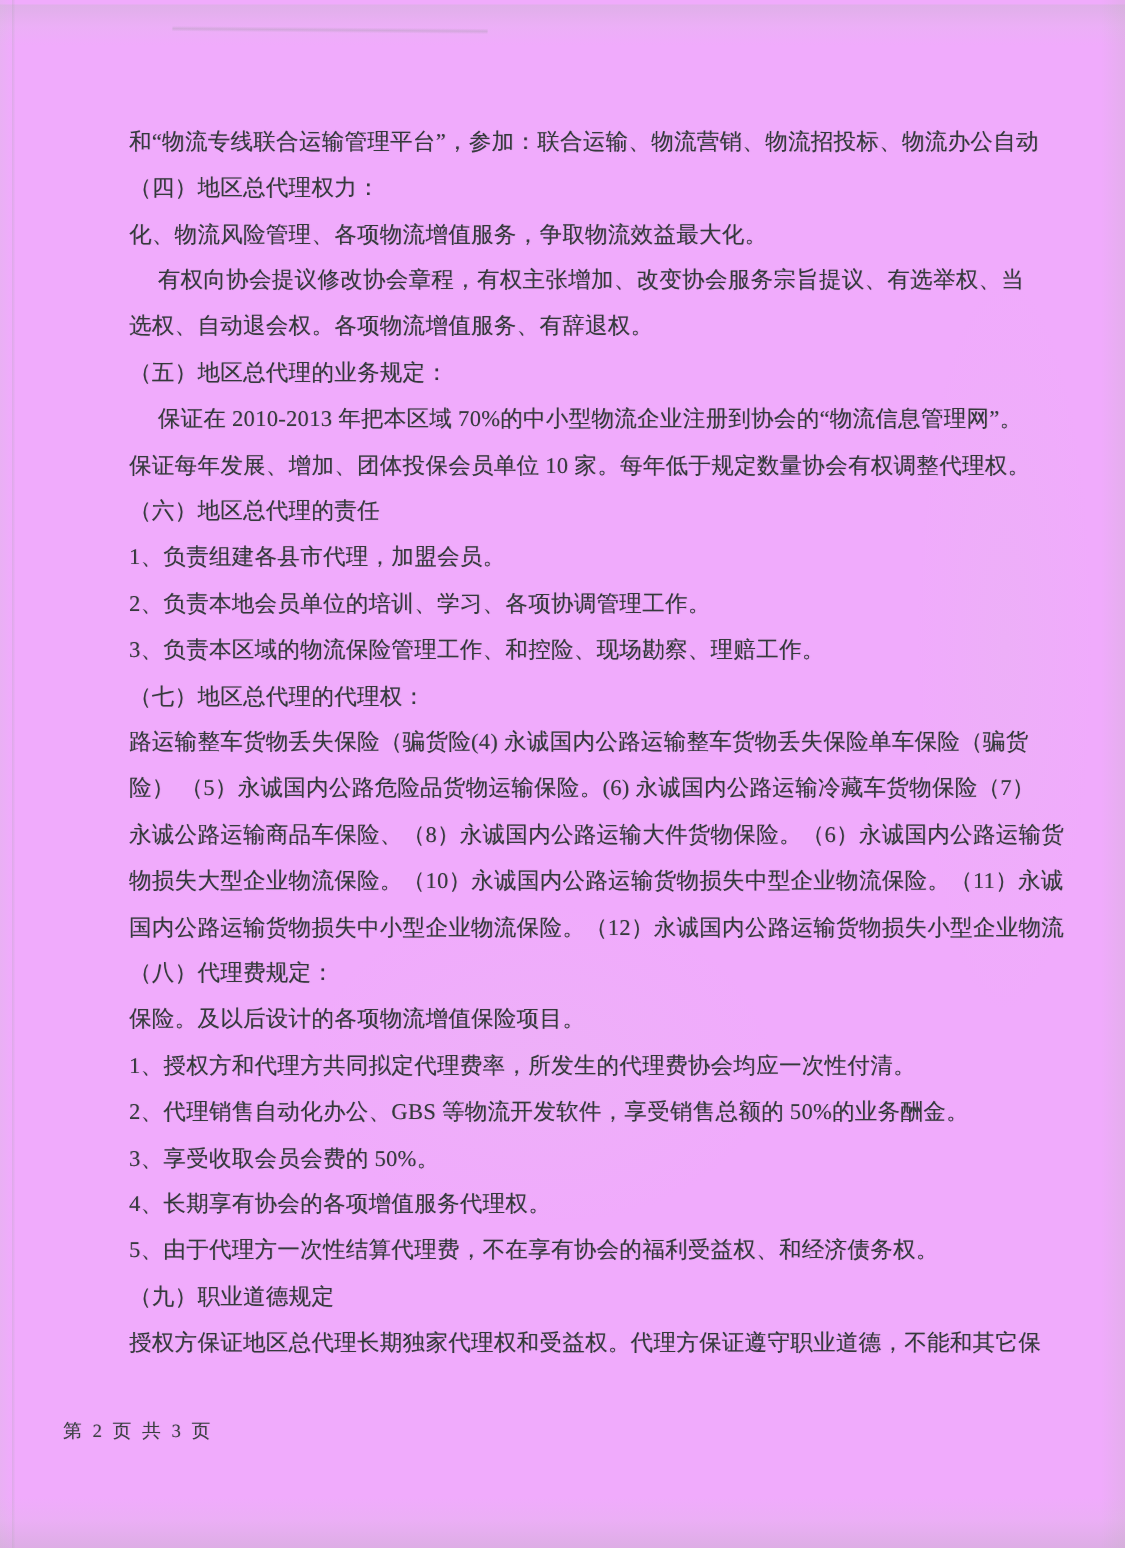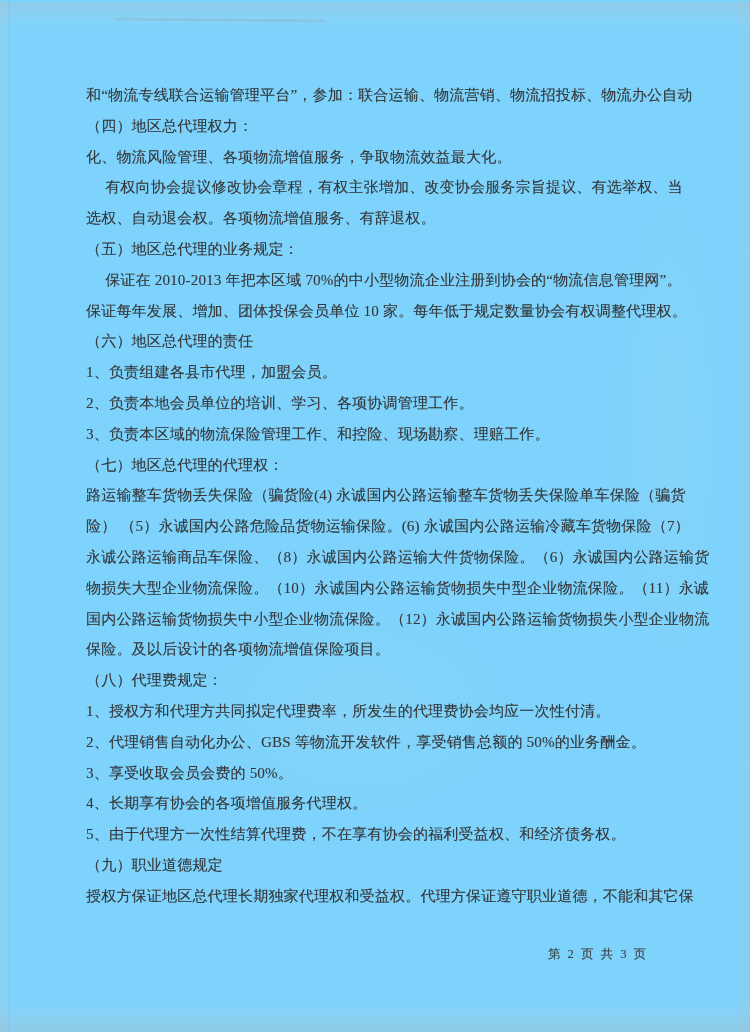--- a/index.html
+++ b/index.html
@@ -5,21 +5,21 @@
   html, body {
     margin: 0;
     padding: 0;
     background: #ffffff;
   }
   .viewport {
     position: relative;
     width: 750px;
     height: 1032px;
     overflow: hidden;
-    background: #7dd3fc;
+    background: #f0abfc;
     font-family: "Liberation Serif", "DejaVu Serif", serif;
   }
   
   .shade-top {
     position: absolute; top: 3px; left: 0; right: 0; height: 27px;
     background: linear-gradient(180deg, rgba(185,185,188,0.30), rgba(205,205,208,0.12) 55%, rgba(255,255,255,0));
     pointer-events: none;
   }
   .crease-top {
     position: absolute; top: 12px; left: 115px; width: 210px; height: 16px;
@@ -70,21 +70,21 @@
   .line {
     white-space: pre;
     letter-spacing: 0.2px;
     text-shadow: 0.3px 0.3px 0.6px rgba(62,66,70,0.38);
   }
   .footer {
     position: absolute;
     top: 946px;
     left: 42px;
     width: 606px;
-    text-align: right;
+    text-align: left;
     font-size: 12.5px;
     letter-spacing: 2px;
     color: #3c4043;
     text-shadow: 0.3px 0.3px 0.5px rgba(62,66,70,0.35);
   }
 </style>
 </head>
 <body>
 
 <div class="viewport">
@@ -110,22 +110,22 @@
       <div class="line">（六）地区总代理的责任</div>
       <div class="line">1、负责组建各县市代理，加盟会员。</div>
       <div class="line">2、负责本地会员单位的培训、学习、各项协调管理工作。</div>
       <div class="line">3、负责本区域的物流保险管理工作、和控险、现场勘察、理赔工作。</div>
       <div class="line">（七）地区总代理的代理权：</div>
       <div class="line">路运输整车货物丢失保险（骗货险(4) 永诚国内公路运输整车货物丢失保险单车保险（骗货</div>
       <div class="line">险） （5）永诚国内公路危险品货物运输保险。(6) 永诚国内公路运输冷藏车货物保险（7）</div>
       <div class="line">永诚公路运输商品车保险、（8）永诚国内公路运输大件货物保险。（6）永诚国内公路运输货</div>
       <div class="line">物损失大型企业物流保险。（10）永诚国内公路运输货物损失中型企业物流保险。（11）永诚</div>
       <div class="line">国内公路运输货物损失中小型企业物流保险。（12）永诚国内公路运输货物损失小型企业物流</div>
+      <div class="line">（八）代理费规定：</div>
       <div class="line">保险。及以后设计的各项物流增值保险项目。</div>
-      <div class="line">（八）代理费规定：</div>
       <div class="line">1、授权方和代理方共同拟定代理费率，所发生的代理费协会均应一次性付清。</div>
       <div class="line">2、代理销售自动化办公、GBS 等物流开发软件，享受销售总额的 50%的业务酬金。</div>
       <div class="line">3、享受收取会员会费的 50%。</div>
       <div class="line">4、长期享有协会的各项增值服务代理权。</div>
       <div class="line">5、由于代理方一次性结算代理费，不在享有协会的福利受益权、和经济债务权。</div>
       <div class="line">（九）职业道德规定</div>
       <div class="line">授权方保证地区总代理长期独家代理权和受益权。代理方保证遵守职业道德，不能和其它保</div>
     </div>
 
   <div class="footer">第 2 页 共 3 页</div>

